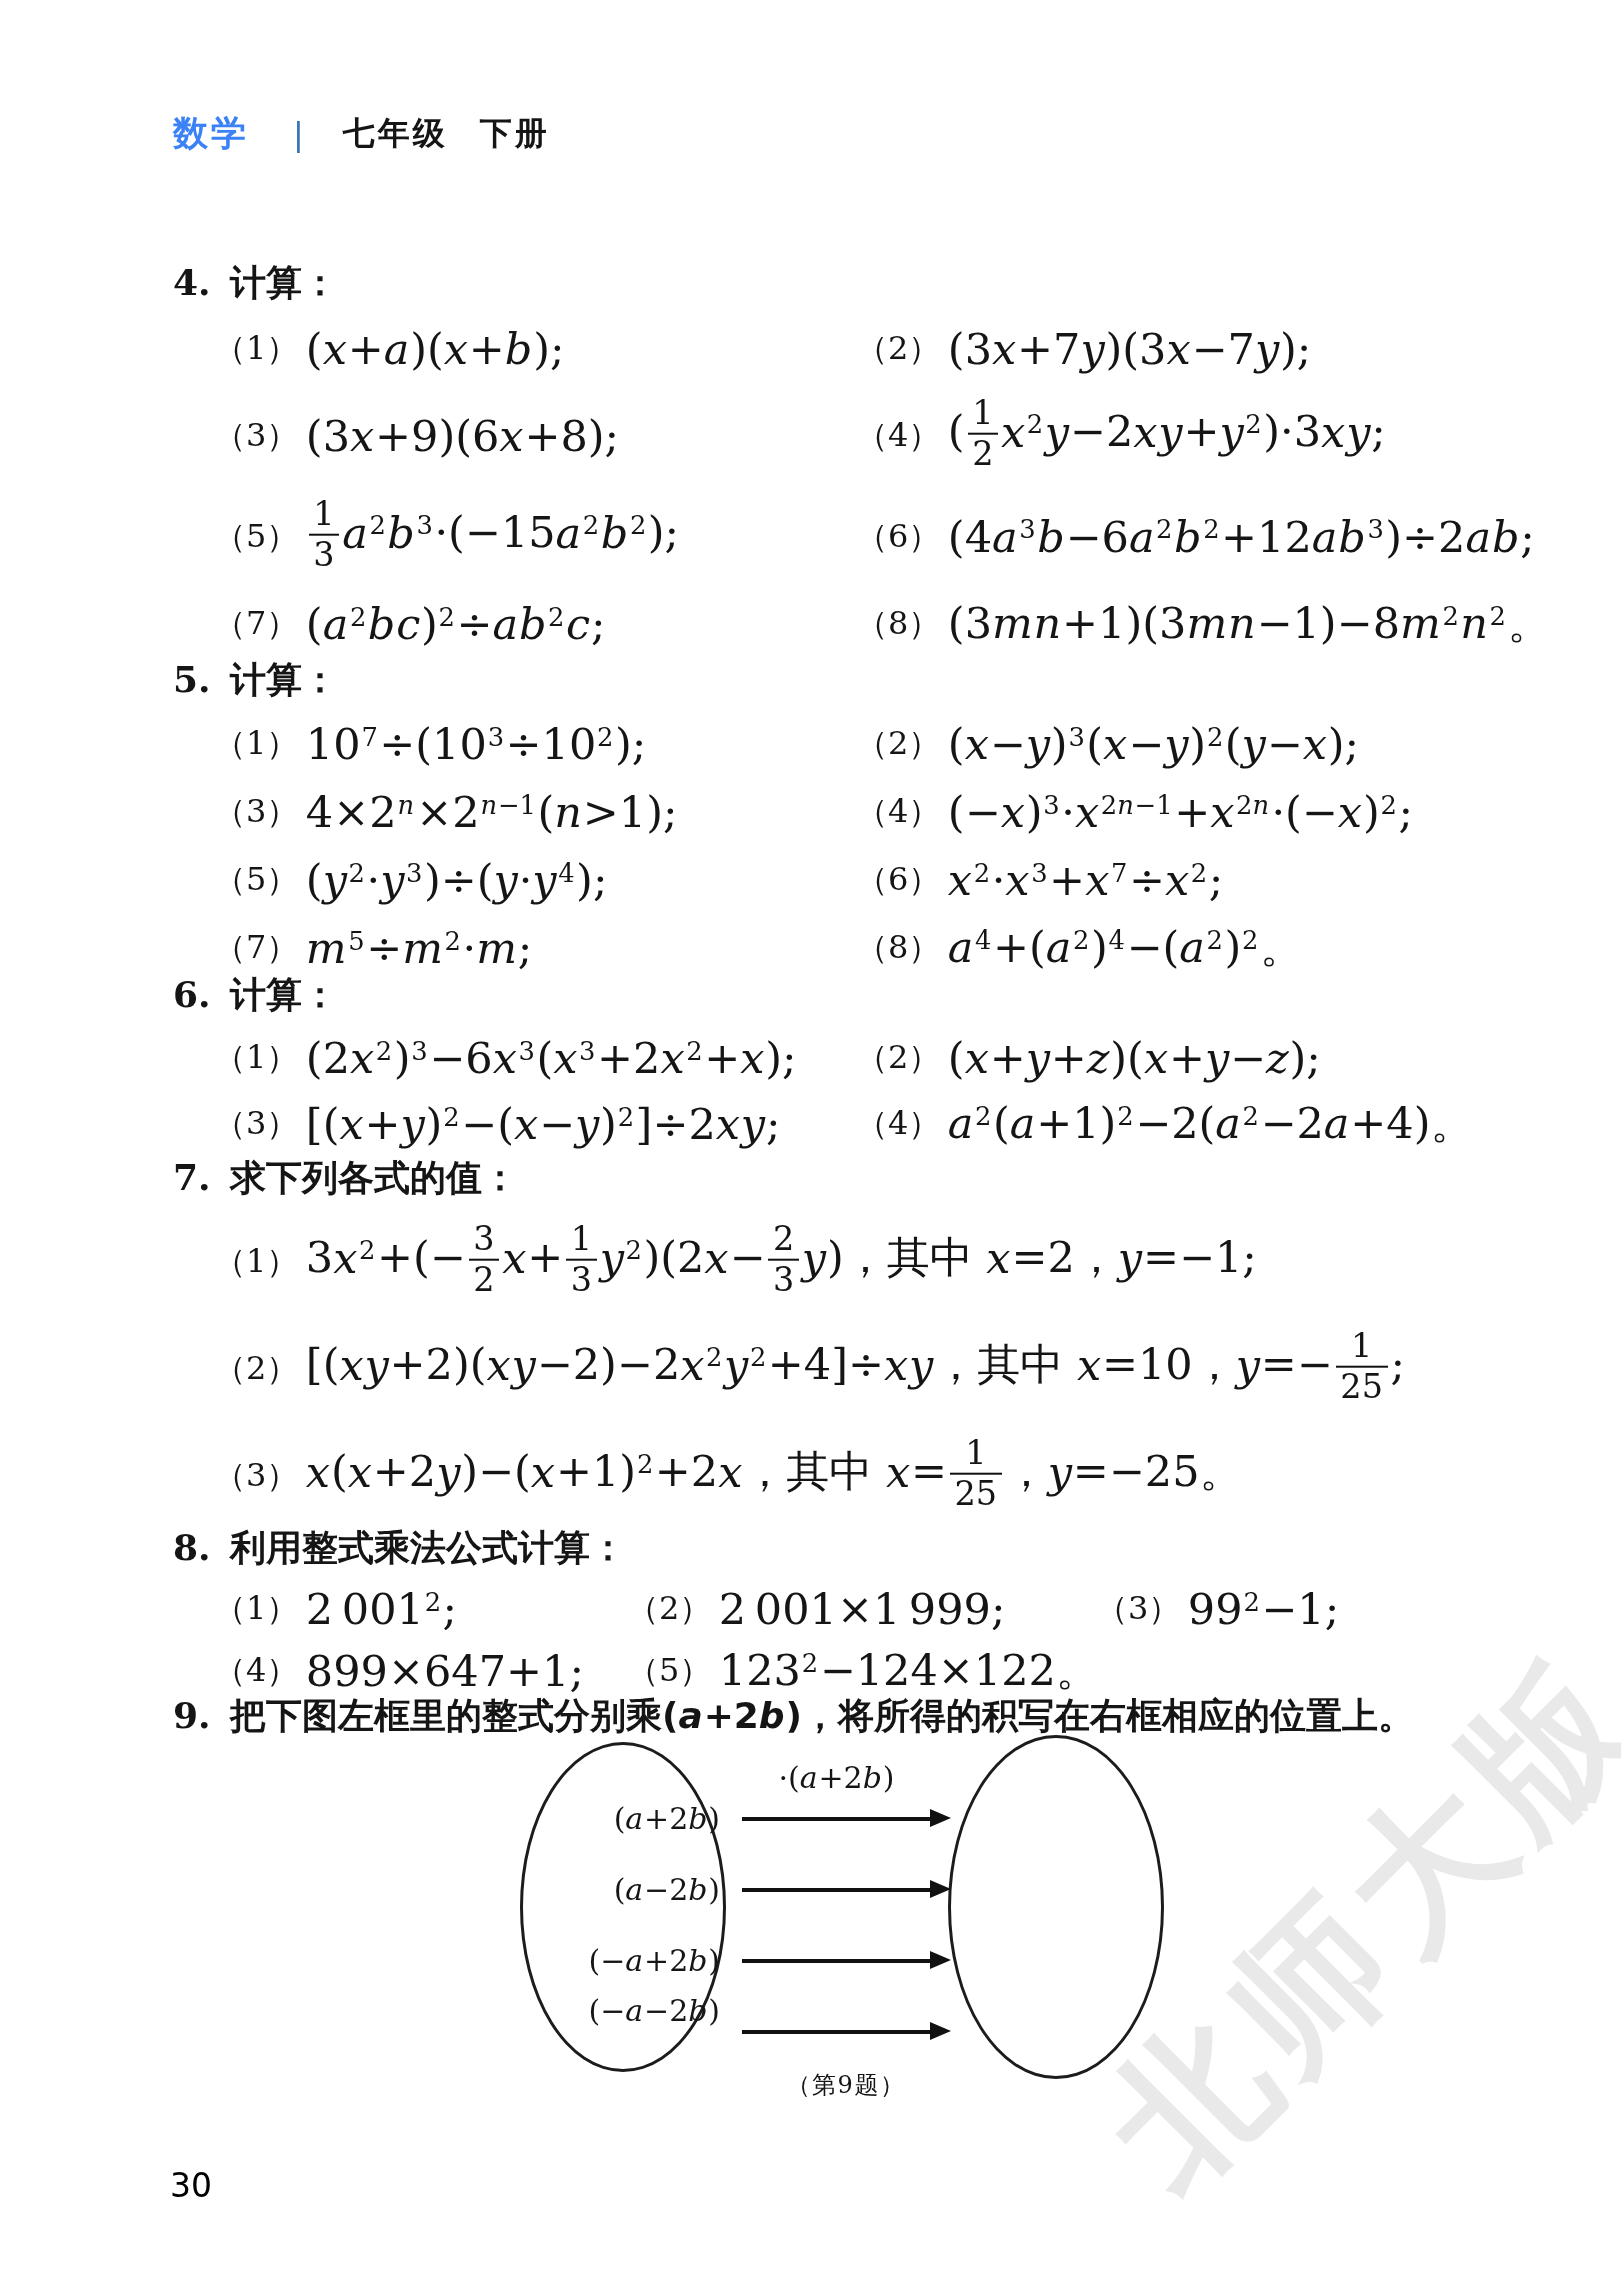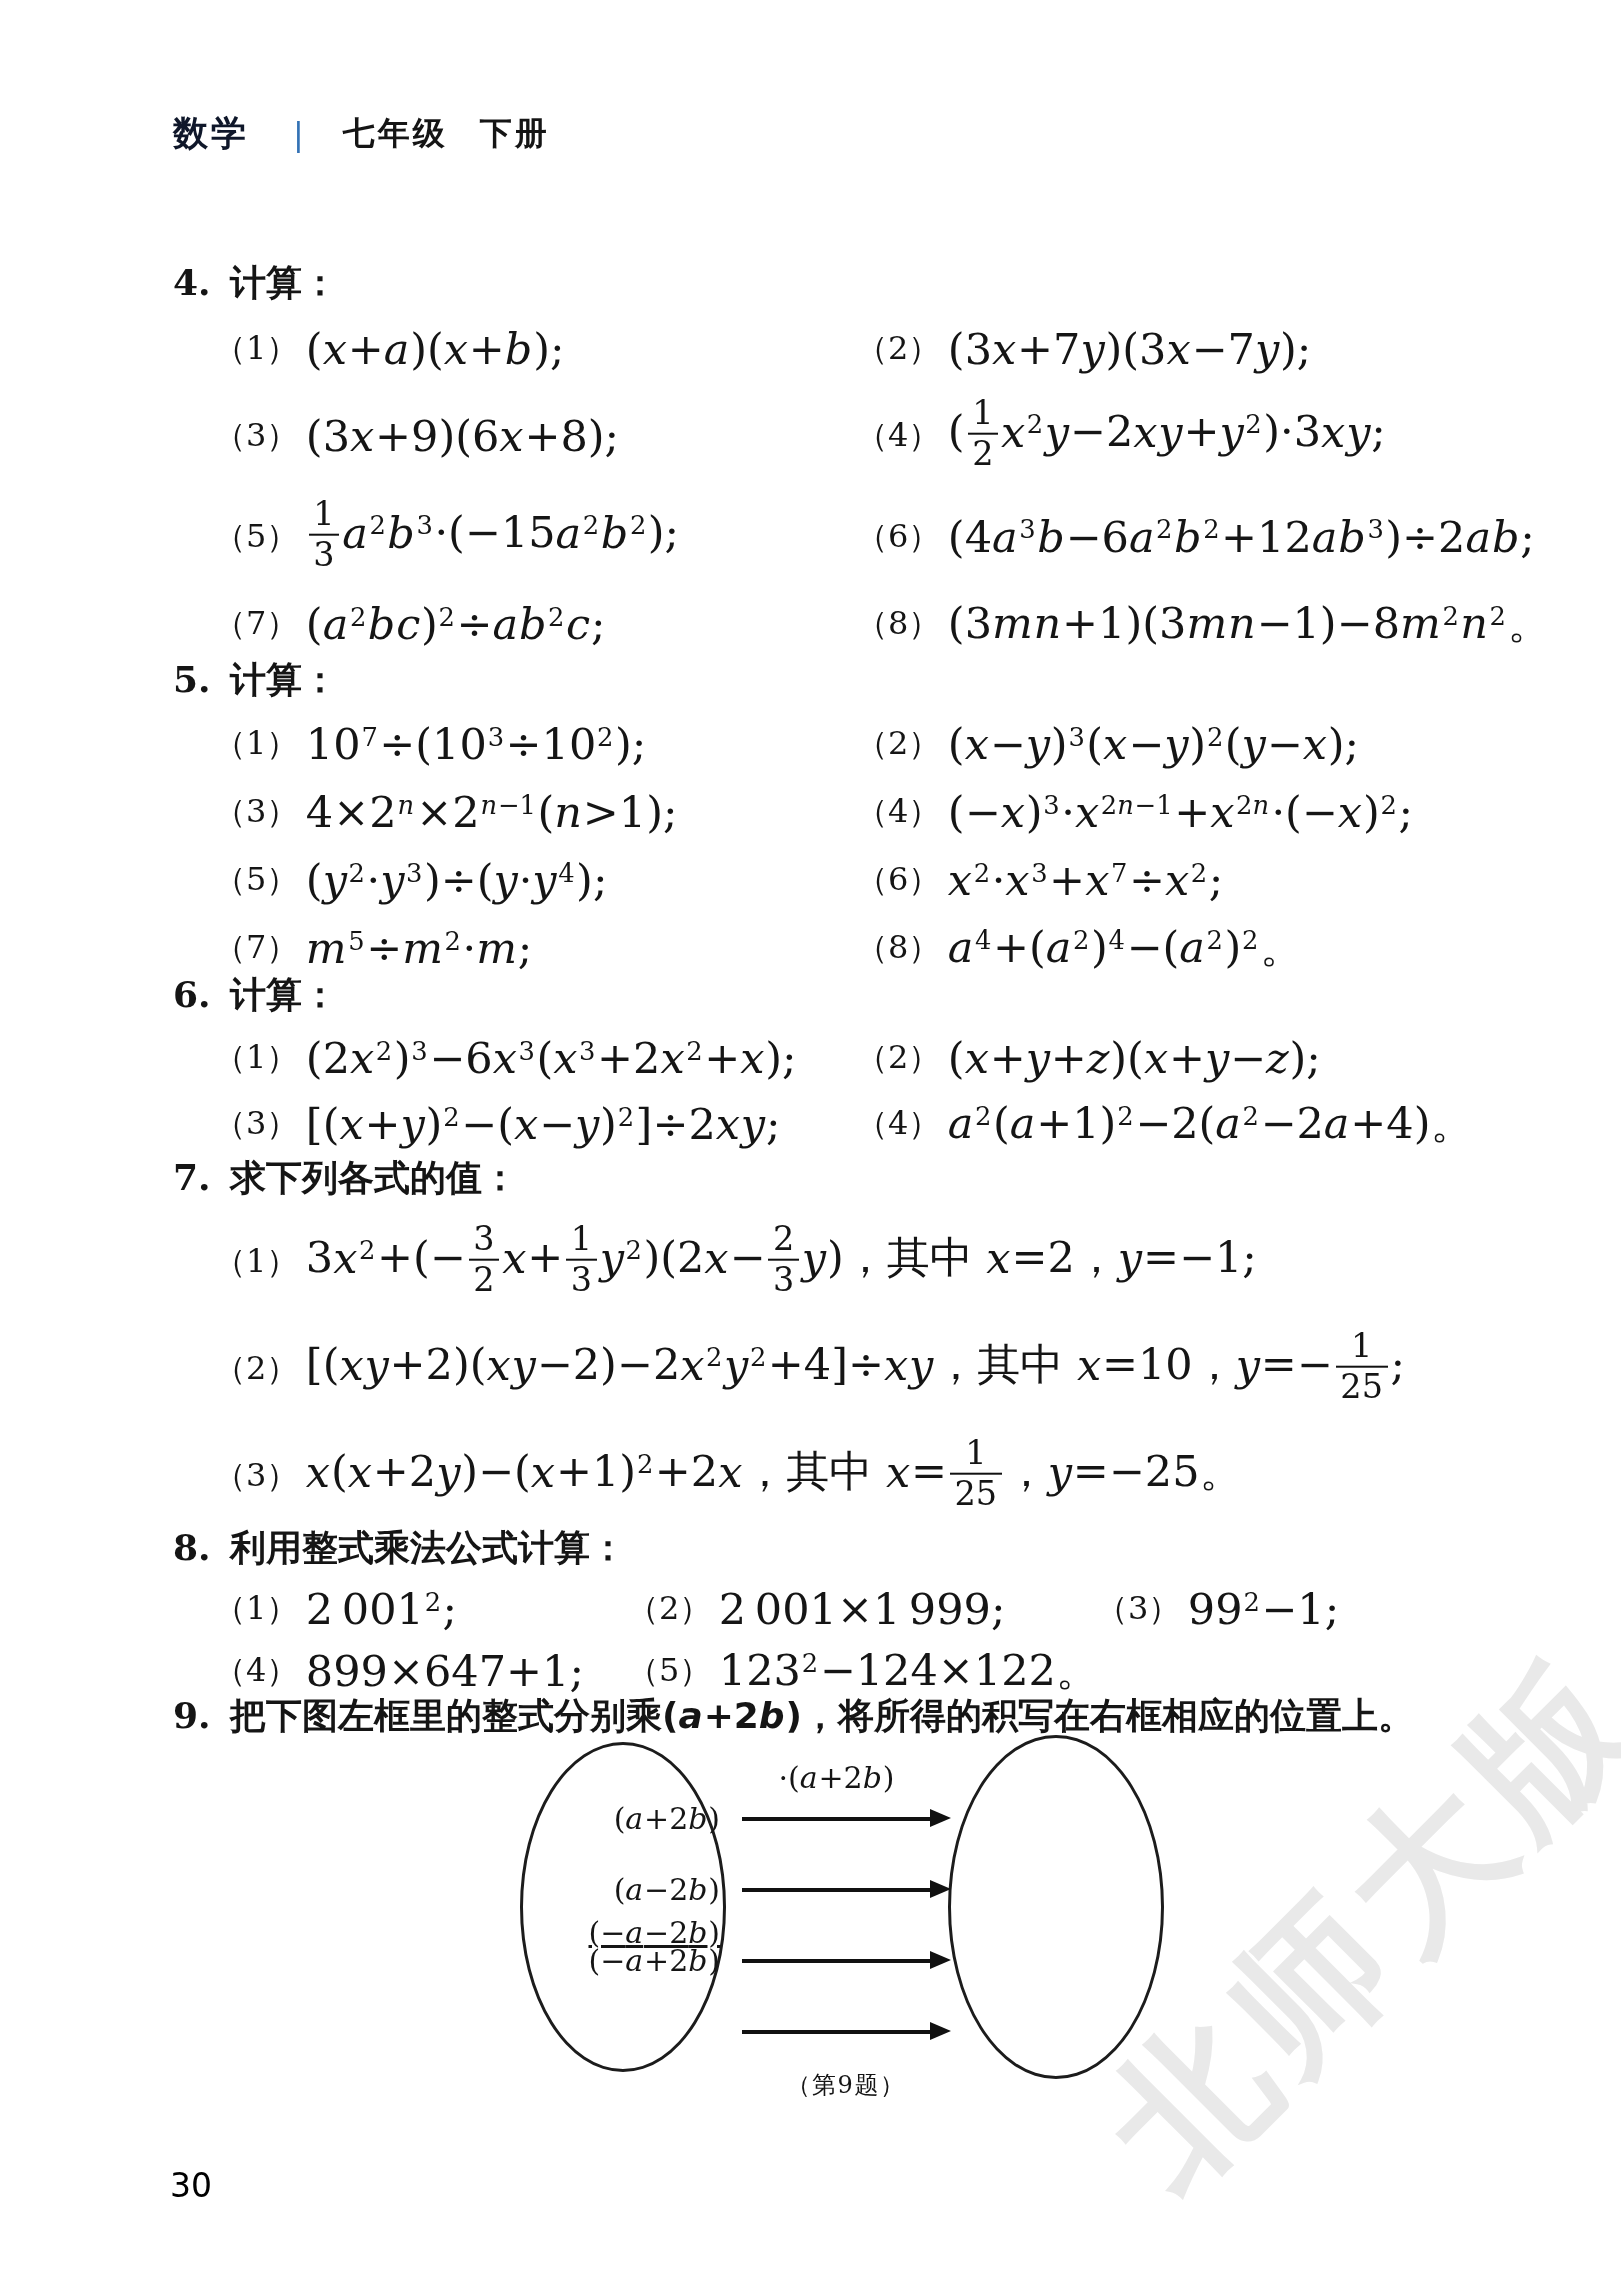--- a/index.html
+++ b/index.html
@@ -2,21 +2,21 @@
 <html style="font-size:12px"><head>
 <meta charset="utf-8">
 <style>
   html,body{margin:0;padding:0;background:#ffffff;}
   .page{position:relative;width:1622px;height:2295px;background:#ffffff;overflow:hidden;
         font-family:"DejaVu Serif","Liberation Serif",serif;color:#151515;}
 
   
   .hdr{position:absolute;left:173px;top:110px;display:flex;align-items:center;
        font-family:"DejaVu Sans","Liberation Sans",sans-serif;}
-  .hdr .subject{color:#0f172a;font-weight:700;font-size:35px;letter-spacing:3px;}
+  .hdr .subject{color:#3b82f6;font-weight:700;font-size:35px;letter-spacing:3px;}
   .hdr .hdr-divider{color:#3372b5;font-size:32px;margin:0 39px 0 44px;font-weight:400;}
   .hdr .grade{font-weight:700;font-size:32px;letter-spacing:3px;}
   .hdr .volume{font-weight:700;font-size:32px;letter-spacing:3px;margin-left:32px;}
 
   
   .problem{position:absolute;left:173px;width:1389px;}
   #p4{top:261px;} #p5{top:658px;} #p6{top:973px;} #p7{top:1156px;} #p8{top:1526px;} #p9{top:1694px;}
   .p-head{font-size:36px;line-height:42px;}
   .p-num{font-weight:700;margin-right:19.5px;}
   .p-title{font-weight:700;font-family:"DejaVu Sans","Liberation Sans",sans-serif;}
@@ -36,21 +36,21 @@
   .frac{display:inline-flex;flex-direction:column;align-items:center;vertical-align:middle;
         font-size:.78em;line-height:1.12;margin:0 3px;transform:translateY(-2.3px);}
   .frac .fn{padding:0 4.5px 0.8px;}
   .frac .fd{border-top:2.3px solid #111;padding:0.8px 4.5px 0;}
 
   
   .ellipse{position:absolute;border:3.8px solid #1c1c1c;border-radius:50%;background:transparent;}
   .ell-left{left:520px;top:1742px;width:200px;height:324px;}
   .ell-right{left:948px;top:1735px;width:210px;height:338px;}
   .fig-label{position:absolute;left:520px;width:200px;text-align:right;font-size:30px;white-space:nowrap;}
-  .fl0{top:1801px;} .fl1{top:1872px;} .fl2{top:1943px;} .fl3{top:1915px;text-decoration:underline;}
+  .fl0{top:1801px;} .fl1{top:1872px;} .fl2{top:1943px;} .fl3{top:1993px;}
   .arrow{position:absolute;left:742px;width:189px;height:3.8px;background:#111;}
   .ar0{top:1817px;} .ar1{top:1888px;} .ar2{top:1959px;} .ar3{top:2030px;}
   .arrow::after{content:'';position:absolute;right:-20px;top:-8.3px;width:0;height:0;
         border-left:21px solid #111;border-top:9.8px solid transparent;border-bottom:9.8px solid transparent;}
   .arrow-label{position:absolute;left:742px;width:189px;text-align:center;top:1760px;font-size:30px;white-space:nowrap;}
   .fig-caption{position:absolute;left:722px;width:248px;top:2069px;text-align:center;
         font-size:24px;letter-spacing:1.5px;}
 
   
   .page-number{position:absolute;left:170px;top:2166px;font-size:33px;

